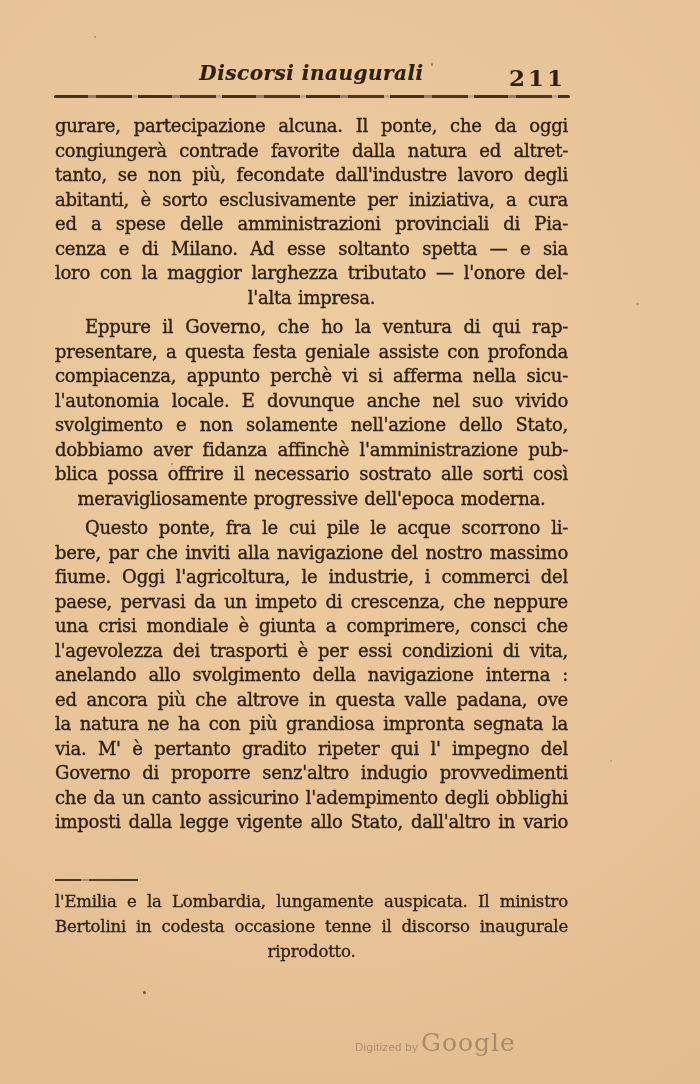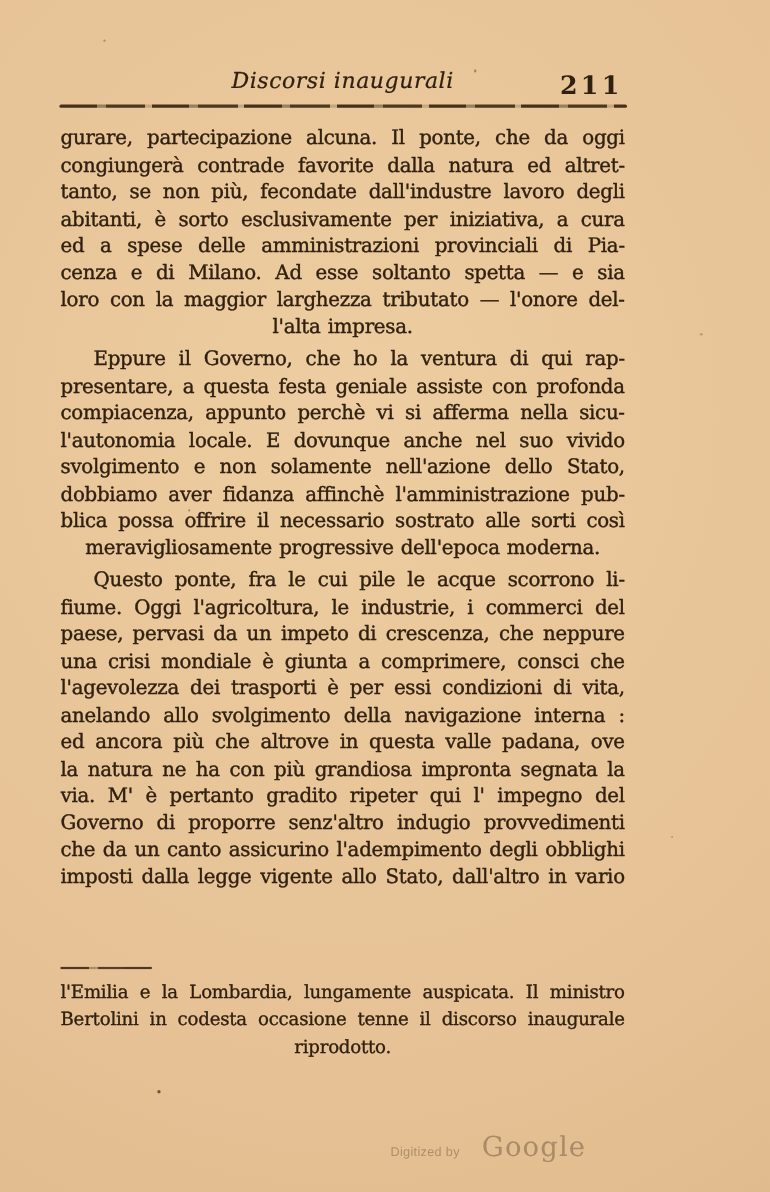--- a/index.html
+++ b/index.html
@@ -21,21 +21,21 @@
   
   .header {
     position: absolute;
     top: 61px; left: 55px;
     width: 513px;
     height: 26px;
     text-align: center;
   }
   .running-title {
     font-style: italic;
-    font-weight: normal;
+    font-weight: bold;
     font-size: 20px;
     letter-spacing: 0.5px;
     -webkit-text-stroke: 0.2px currentColor;
   }
   .page-number {
     position: absolute;
     right: 2px; top: 3px;
     font-size: 23px;
     font-weight: bold;
     letter-spacing: 3px;
@@ -98,21 +98,21 @@
   .footnote .line {
     height: 25px;
     line-height: 25px;
   }
   
   .watermark {
     position: absolute;
     left: 355px; top: 1028px;
     display: flex;
     align-items: baseline;
-    gap: 20px;
+    gap: 3px;
     color: var(--wm, #a88966);
   }
   .wm-prefix {
     font-family: "Liberation Sans", sans-serif;
     font-size: 11.5px;
     letter-spacing: 0.3px;
     opacity: 0.9;
   }
   .wm-logo {
     font-family: "DejaVu Serif", serif;
@@ -161,20 +161,21 @@
         <div class="line full">presentare, a questa festa geniale assiste con profonda</div>
         <div class="line full">compiacenza, appunto perchè vi si afferma nella sicu-</div>
         <div class="line full">l'autonomia locale. E dovunque anche nel suo vivido</div>
         <div class="line full">svolgimento e non solamente nell'azione dello Stato,</div>
         <div class="line full">dobbiamo aver fidanza affinchè l'amministrazione pub-</div>
         <div class="line full">blica possa offrire il necessario sostrato alle sorti così</div>
         <div class="line last">meravigliosamente progressive dell'epoca moderna.</div>
       </div>
       <div class="paragraph indent">
         <div class="line full">Questo ponte, fra le cui pile le acque scorrono li-</div>
+        <div class="line full">bere, par che inviti alla navigazione del nostro massimo</div>
         <div class="line full">fiume. Oggi l'agricoltura, le industrie, i commerci del</div>
         <div class="line full">paese, pervasi da un impeto di crescenza, che neppure</div>
         <div class="line full">una crisi mondiale è giunta a comprimere, consci che</div>
         <div class="line full">l'agevolezza dei trasporti è per essi condizioni di vita,</div>
         <div class="line full">anelando allo svolgimento della navigazione interna :</div>
         <div class="line full">ed ancora più che altrove in questa valle padana, ove</div>
         <div class="line full">la natura ne ha con più grandiosa impronta segnata la</div>
         <div class="line full">via. M' è pertanto gradito ripeter qui l' impegno del</div>
         <div class="line full">Governo di proporre senz'altro indugio provvedimenti</div>
         <div class="line full">che da un canto assicurino l'adempimento degli obblighi</div>

